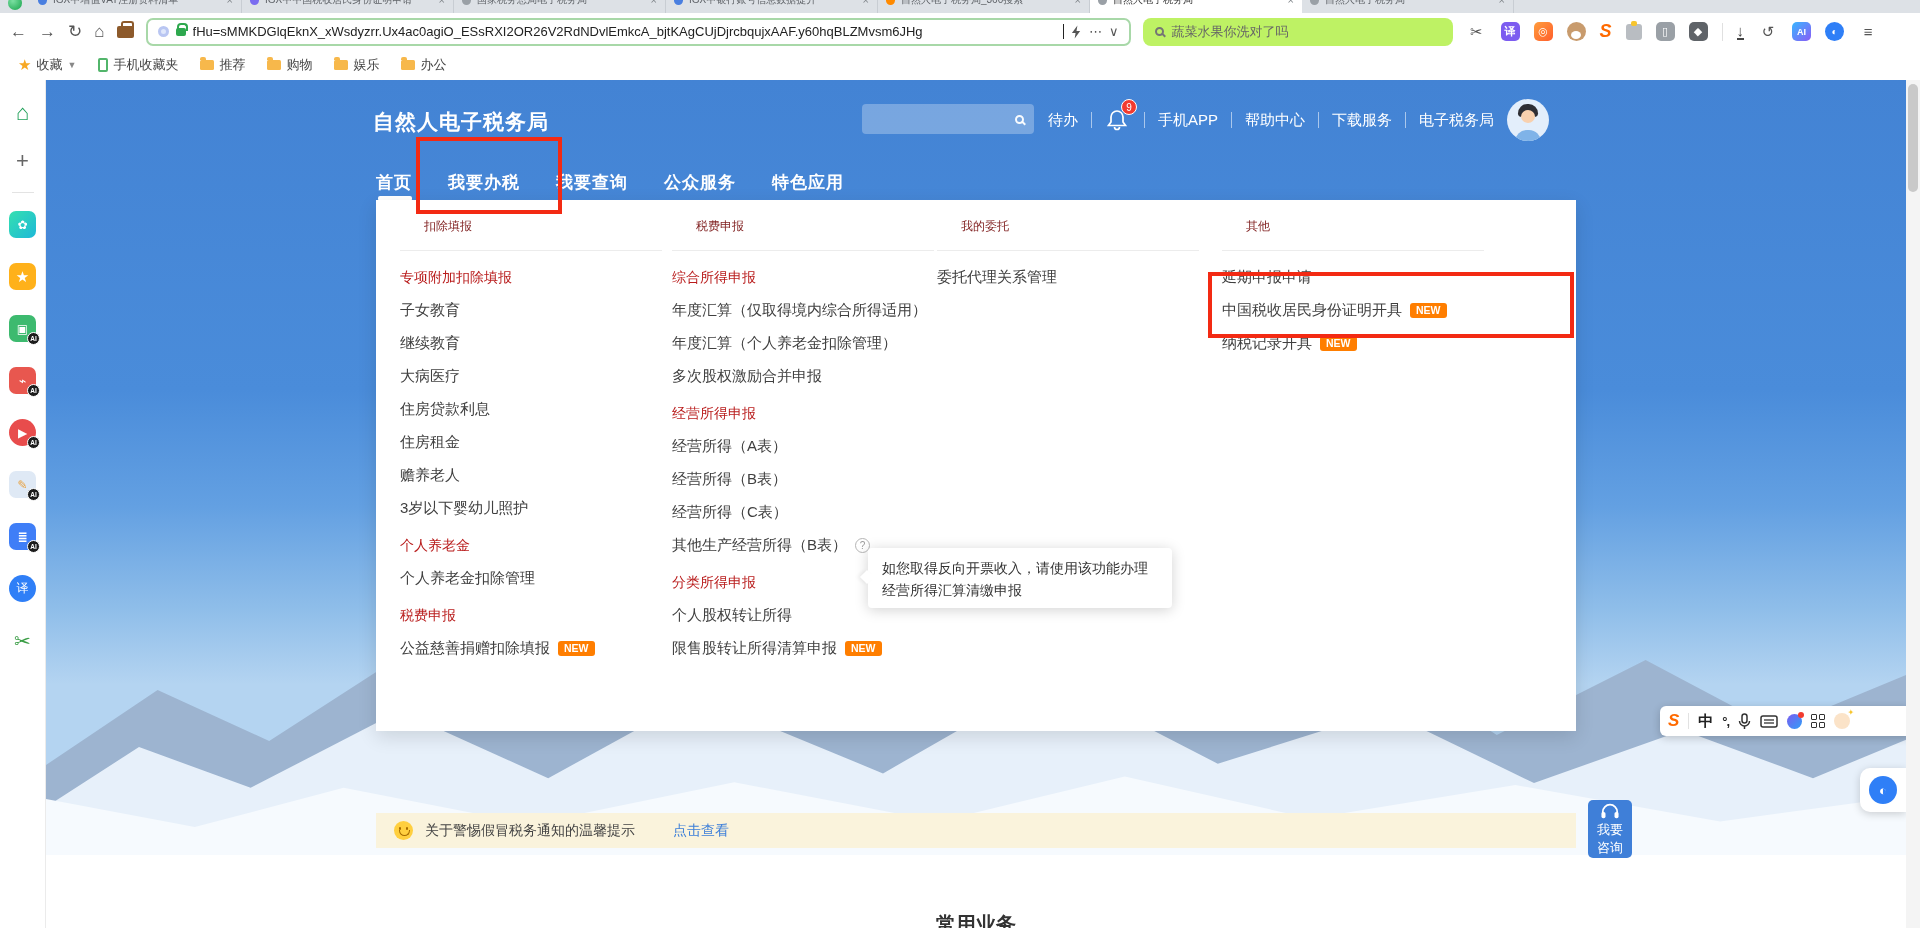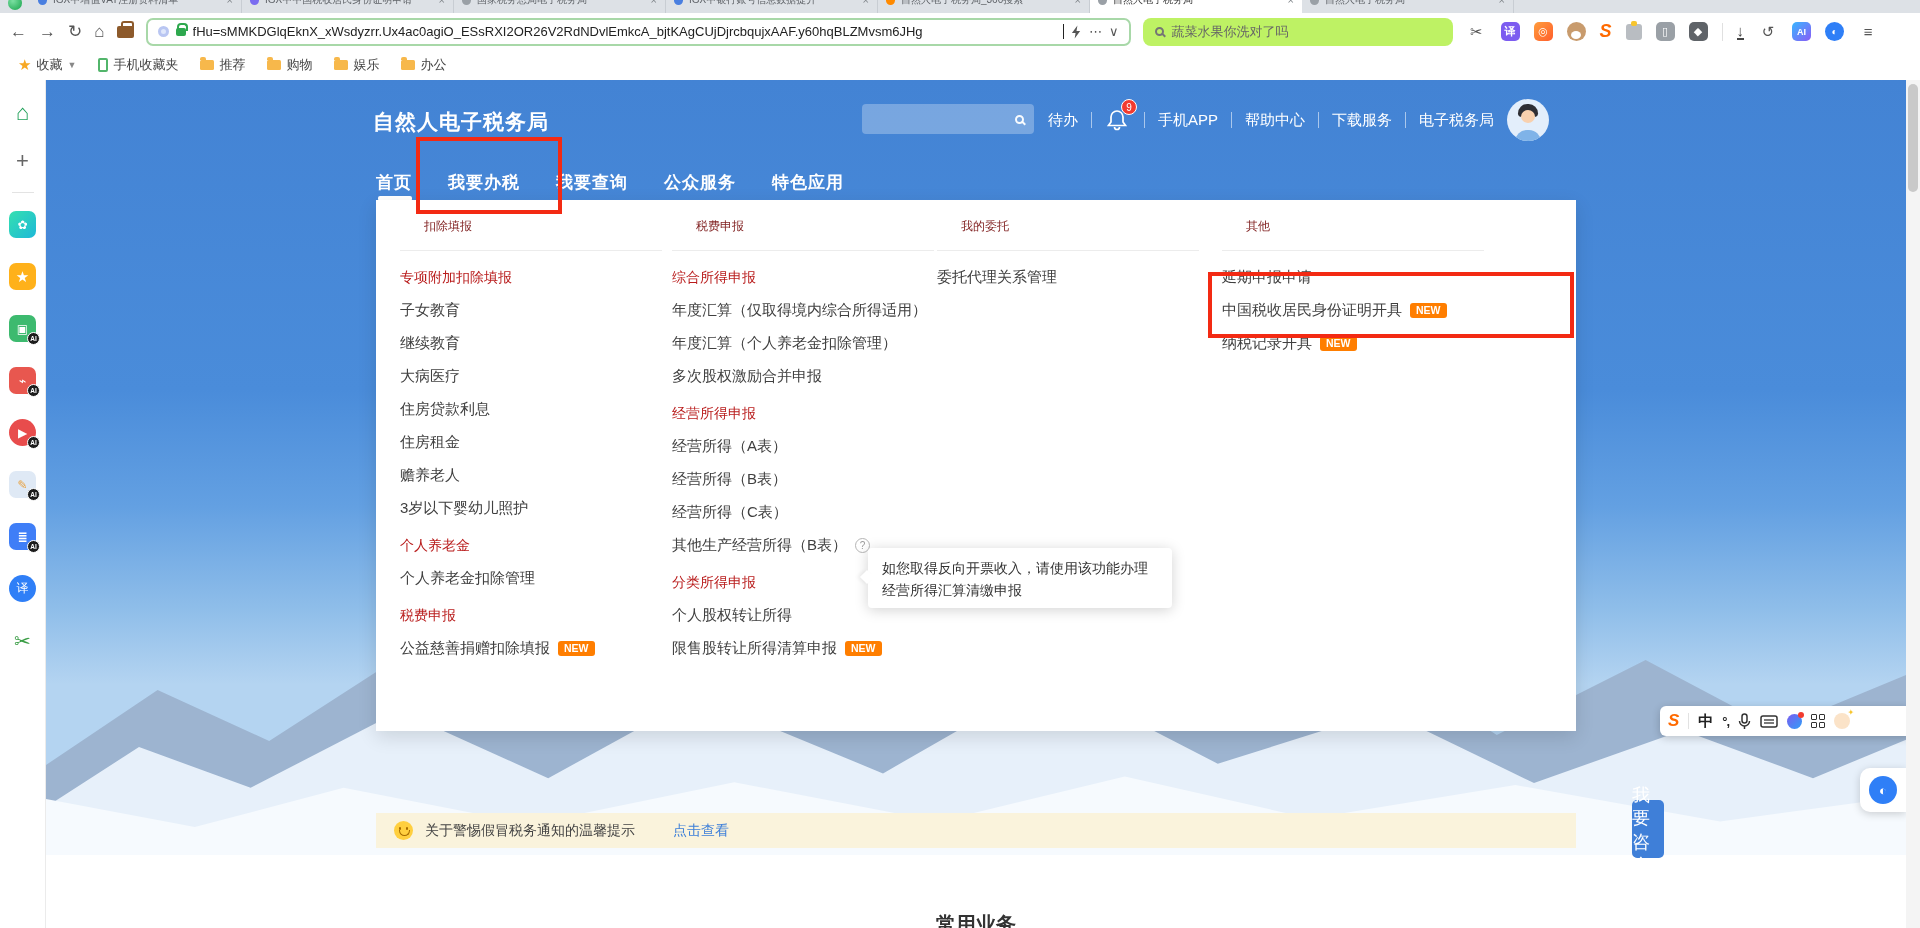--- a/index.html
+++ b/index.html
@@ -174,23 +174,23 @@
     display:flex; align-items:center; padding:0 18px; gap:12px; }
   .smiley { width:19px; height:19px; border-radius:50%; background:#ffcf3f; position:relative; }
   .smiley::before { content:""; position:absolute; top:6px; left:4.5px; width:2.5px; height:2.5px;
     border-radius:50%; background:#a66a00; box-shadow:7px 0 0 #a66a00; }
   .smiley::after { content:""; position:absolute; left:5px; top:9px; width:9px; height:5px;
     border:1.5px solid #a66a00; border-top:none; border-radius:0 0 8px 8px; }
   .notice-text { font-size:14px; color:#444; }
   .notice-link { font-size:14px; color:#3d7fd9; margin-left:26px; }
 
   
-  .consult { position:absolute; left:1542px; top:720px; width:32px; height:58px; background:#3f7fd8;
+  .consult { position:absolute; left:1542px; top:720px; width:44px; height:58px; background:#3f7fd8;
     border-radius:5px; color:#fff; display:flex; flex-direction:column; align-items:center;
-    justify-content:center; gap:2px; font-size:18px; line-height:1.25; z-index:6;margin-left:44px; }
+    justify-content:center; gap:2px; font-size:13px; line-height:1.25; z-index:6; }
 
   
   .edge-float { position:absolute; left:1814px; top:688px; width:46px; height:44px; background:#fff;
     border-radius:10px 0 0 10px; box-shadow:0 2px 8px rgba(0,0,0,.18); display:flex;
     align-items:center; justify-content:center; z-index:6; }
   .edge-float .ball { width:28px; height:28px; border-radius:50%; background:#2f7ff7; color:#fff;
     font-size:13px; display:flex; align-items:center; justify-content:center; }
 
   
   .ime { position:absolute; left:1614px; top:626px; width:252px; height:30px; background:#fff;

